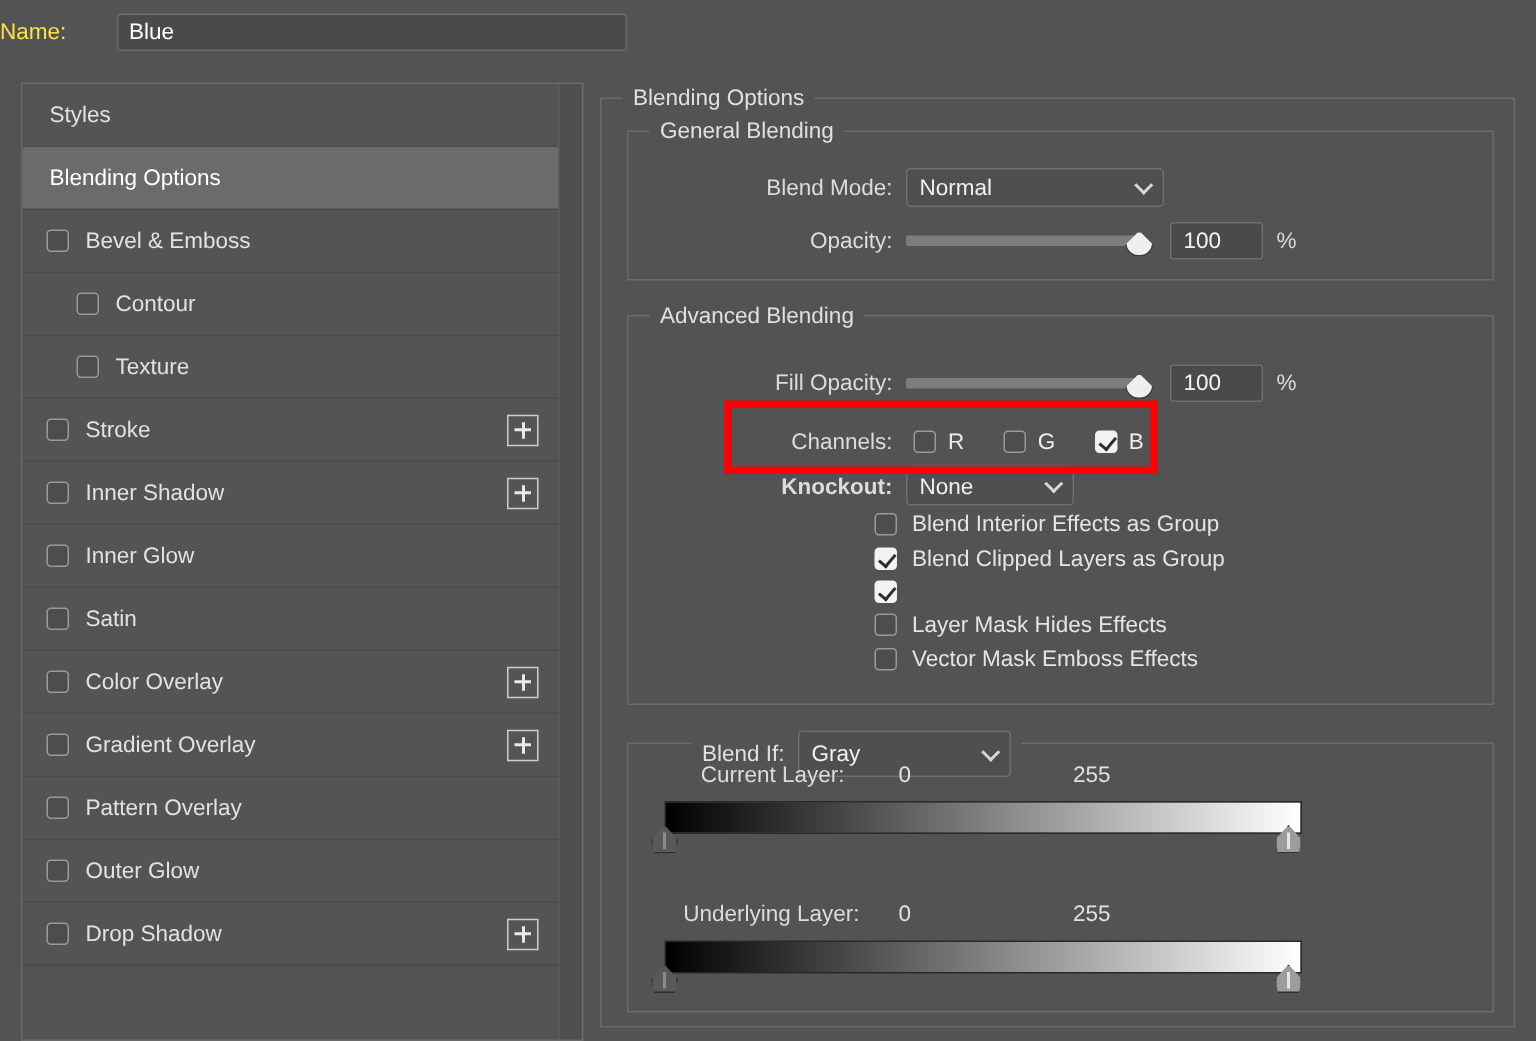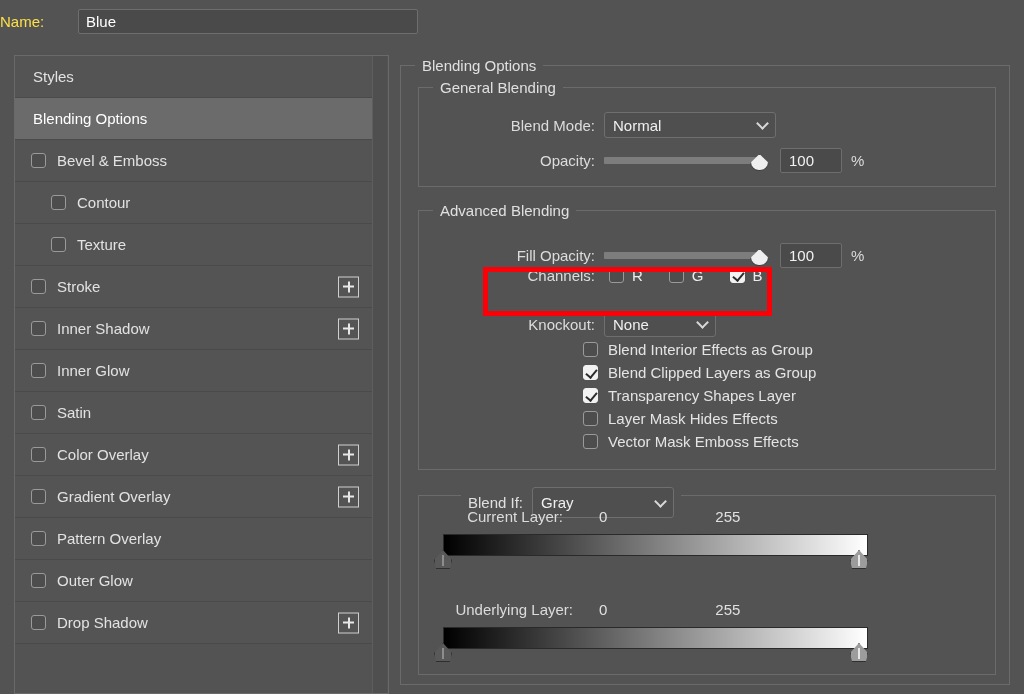--- a/index.html
+++ b/index.html
@@ -317,58 +317,57 @@
 
       <div class="row" style="left:0; top:32px; width:100%;">
         <div class="row-label" style="width:176px;">Fill Opacity:</div>
         <div class="slider-track" style="width:155px; margin-left:9px;">
           <div class="slider-knob" style="right:-10px;"></div>
         </div>
         <div class="numbox" style="margin-left:21px;">100</div>
         <div class="pct">%</div>
       </div>
 
-      <div class="row" style="left:0; top:56px; width:100%;">
+      <div class="row" style="left:0; top:75px; width:100%;">
         <div class="row-label" style="width:176px;">Channels:</div>
         <div style="display:flex; align-items:center; margin-left:14px;" id="channels-list">
             <div class="chan-item">
               <span class="chk"></span>
               <span>R</span>
             </div>
             <div class="chan-item">
               <span class="chk"></span>
               <span>G</span>
             </div>
             <div class="chan-item">
               <span class="chk on"></span>
               <span>B</span>
             </div>
           </div>
       </div>
 
       <div class="row" style="left:0; top:100px; width:100%;">
-        <div class="row-label" style="width:176px;">Knockout:</div>
+        <div class="row-label" style="width:176px;font-weight:bold;">Knockout:</div>
         <div class="select" style="width:112px; margin-left:9px;">
           <span>None</span>
           <span class="chev"></span>
         </div>
       </div>
 
       <div style="position:absolute; left:164px; top:130px;" id="advanced-options">
           <div class="chk-row" style="margin-bottom: 6px;">
             <span class="chk"></span>
             <span>Blend Interior Effects as Group</span>
           </div>
           <div class="chk-row" style="margin-bottom: 6px;">
             <span class="chk on"></span>
             <span>Blend Clipped Layers as Group</span>
           </div>
           <div class="chk-row" style="margin-bottom: 6px;">
             <span class="chk on"></span>
-            <span>Transparency Shapes Layer</span>
           </div>
           <div class="chk-row" style="margin-bottom: 6px;">
             <span class="chk"></span>
             <span>Layer Mask Hides Effects</span>
           </div>
           <div class="chk-row" style="margin-bottom: 6px;">
             <span class="chk"></span>
             <span>Vector Mask Emboss Effects</span>
           </div>
         </div>

